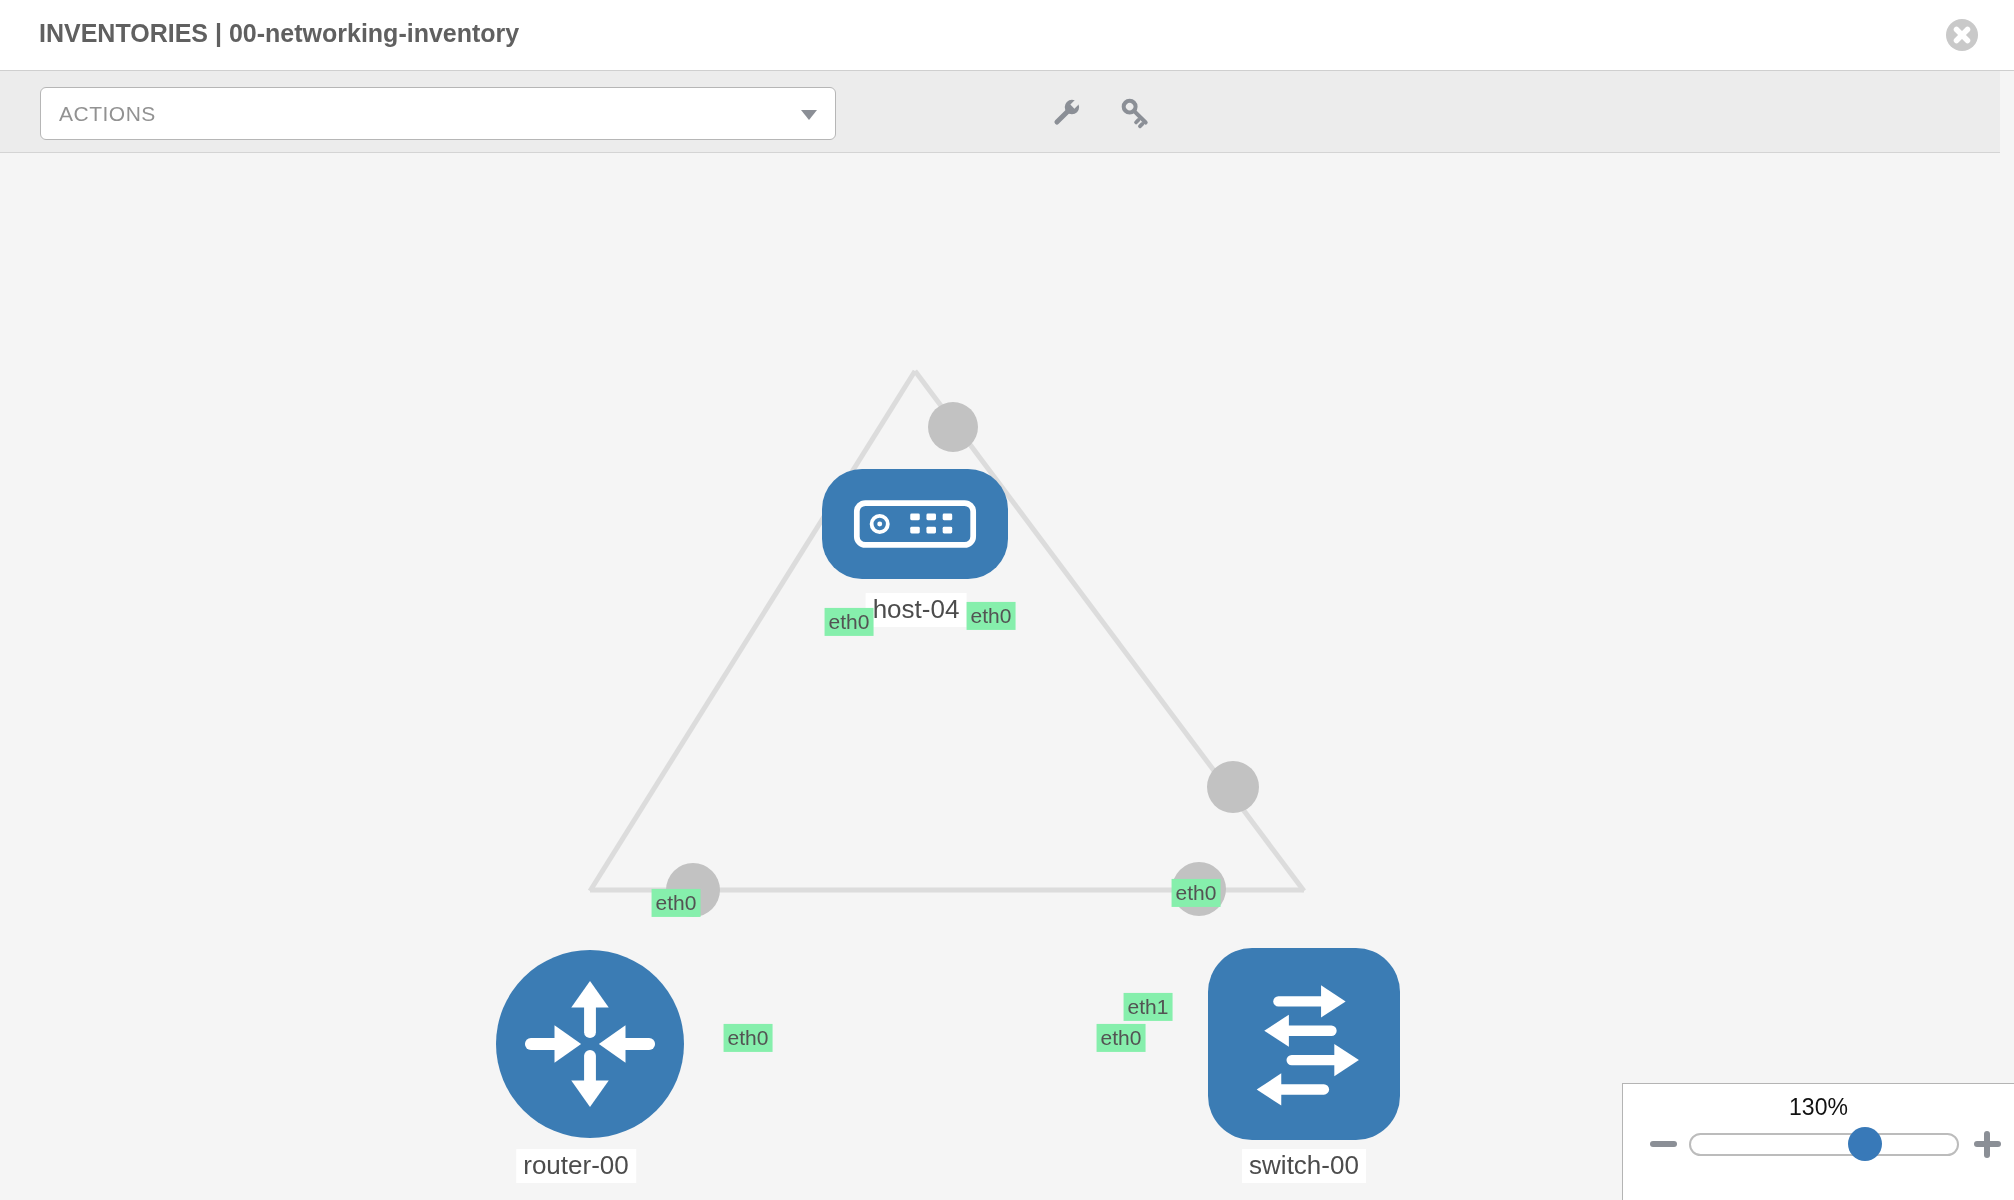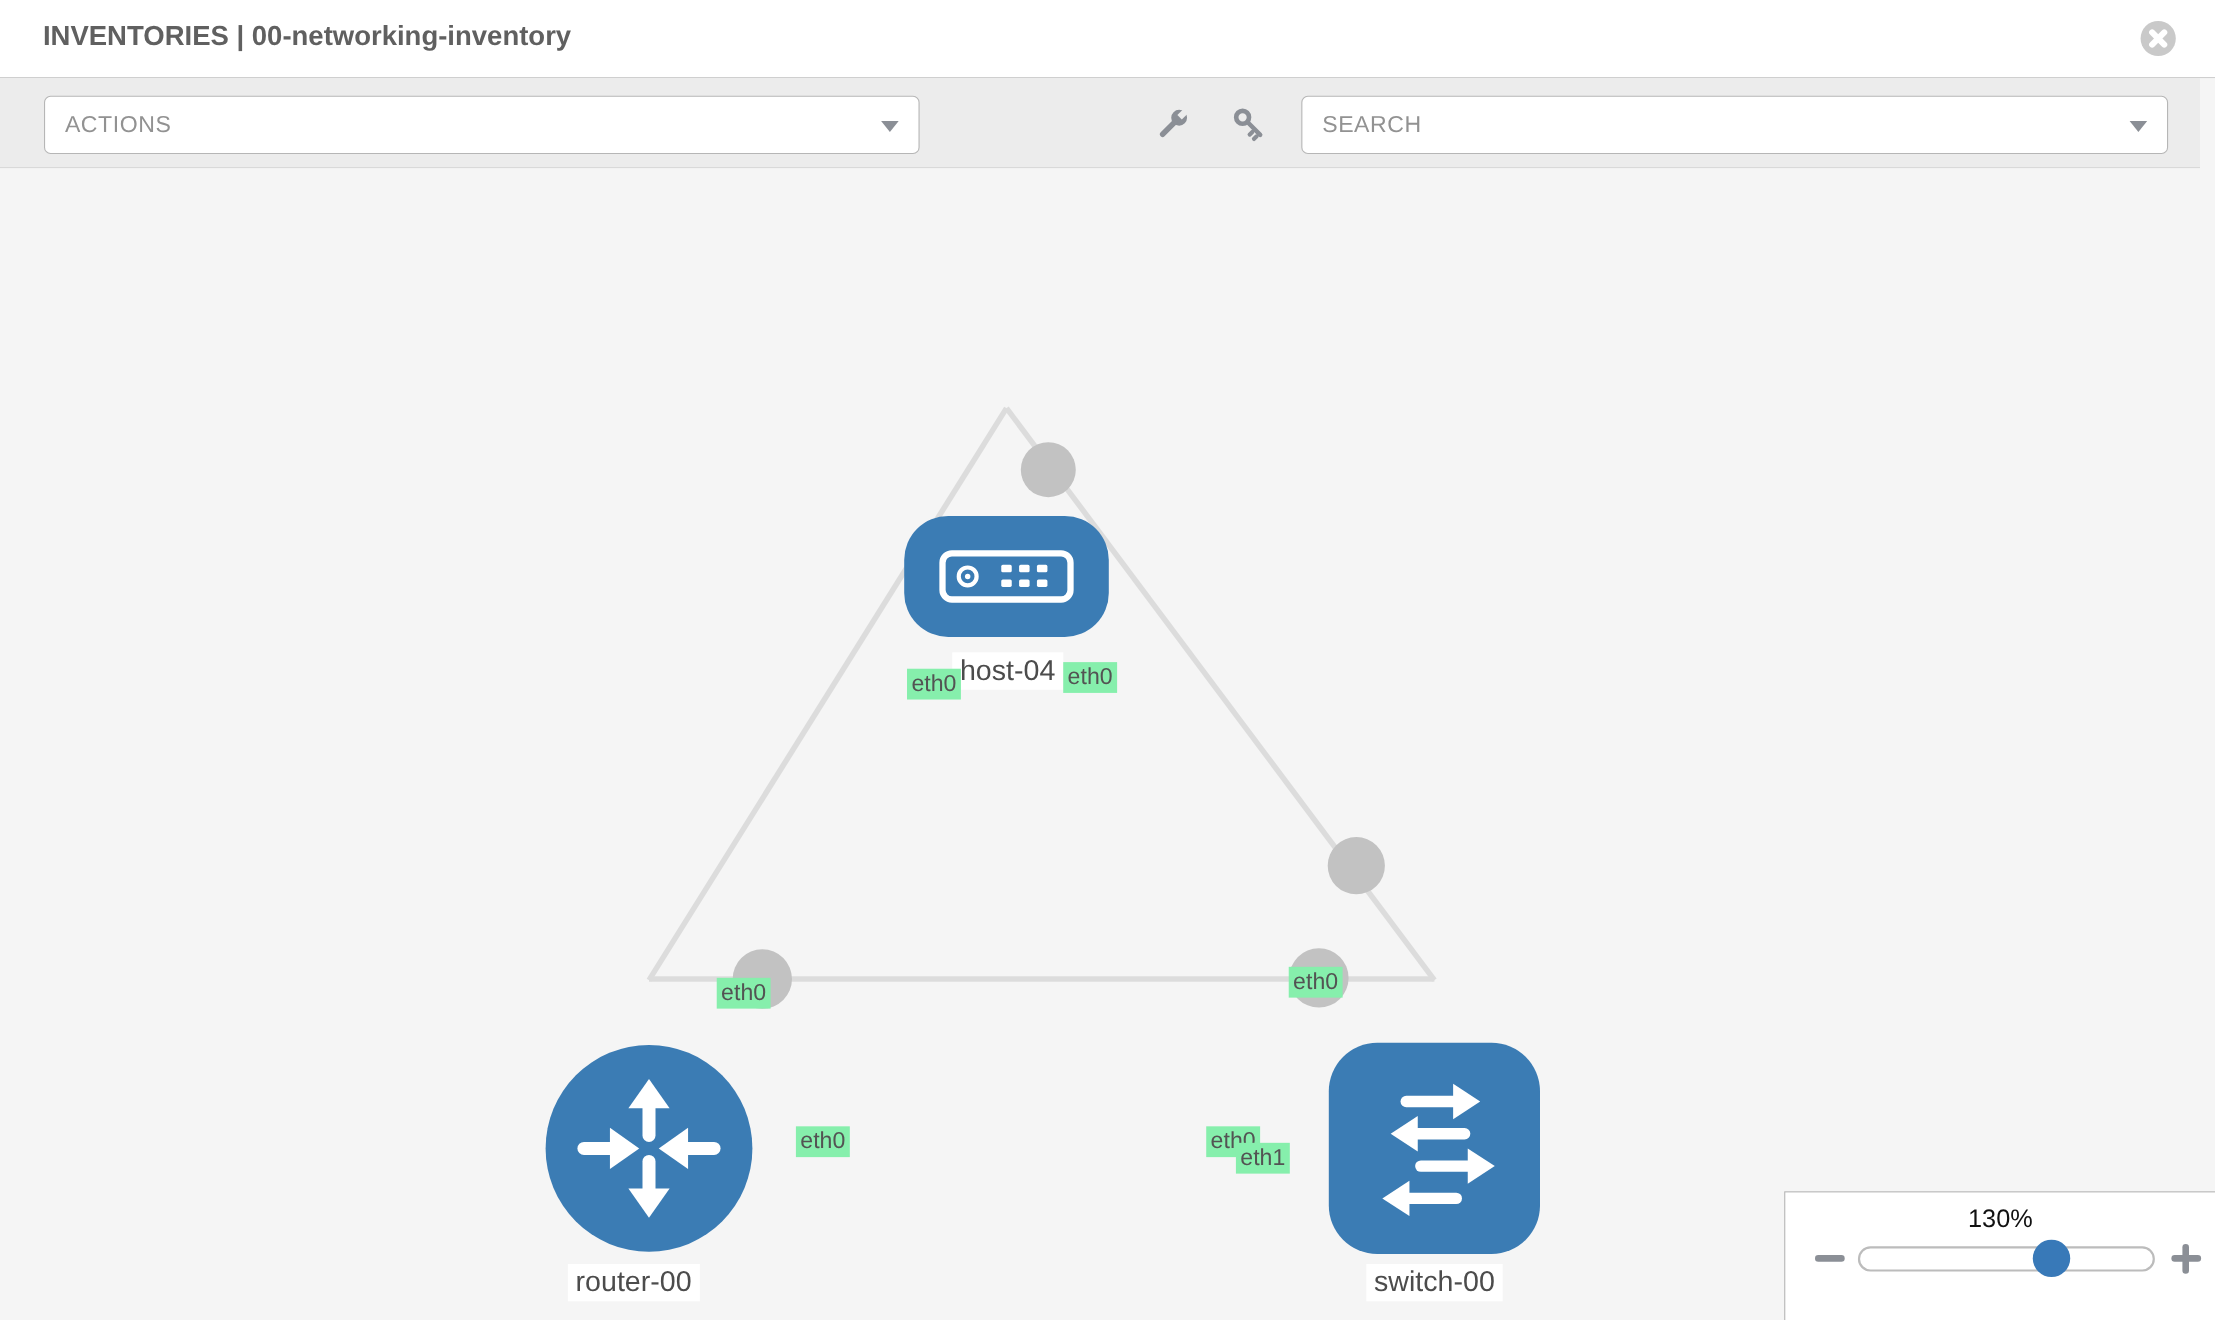--- a/index.html
+++ b/index.html
@@ -116,24 +116,20 @@
 
     <svg class="tool-icon key" viewBox="0 0 24 24">
       <g transform="rotate(-45 12 12)">
         <circle cx="12" cy="6" r="3.9" fill="none" stroke="#8b8f96" stroke-width="2.8"></circle>
         <rect x="10.7" y="9.4" width="2.7" height="13" rx="1.35" fill="#8b8f96"></rect>
         <rect x="6.4" y="15.2" width="4.6" height="2.5" rx="1.1" fill="#8b8f96"></rect>
         <rect x="6.4" y="18.9" width="4.6" height="2.5" rx="1.1" fill="#8b8f96"></rect>
       </g>
     </svg>
 
-    <div class="select-box search-box">
-      <span class="select-label">SEARCH</span>
-      <span class="caret"></span>
-    </div>
   </div>
 
   <div class="canvas">
 
     <svg class="net-svg" width="2014" height="1047" viewBox="0 153 2014 1047">
 
       <line x1="915" y1="371" x2="590" y2="891" stroke="#dcdcdc" stroke-width="5"></line>
       <line x1="915" y1="371" x2="1304" y2="891" stroke="#dcdcdc" stroke-width="5"></line>
       <line x1="590" y1="890" x2="1304" y2="890" stroke="#dcdcdc" stroke-width="5"></line>
 
@@ -190,21 +186,21 @@
     <div class="node-label" style="left:916px;top:457px;">host-04</div>
     <div class="node-label" style="left:576px;top:1013px;">router-00</div>
     <div class="node-label" style="left:1304px;top:1013px;">switch-00</div>
 
     <div class="if-label" style="left:849px;top:469px;">eth0</div>
     <div class="if-label" style="left:991px;top:463px;">eth0</div>
     <div class="if-label" style="left:676px;top:750px;">eth0</div>
     <div class="if-label" style="left:1196px;top:740px;">eth0</div>
     <div class="if-label" style="left:748px;top:885px;">eth0</div>
     <div class="if-label if-under" style="left:1121px;top:885px;">eth0</div>
-    <div class="if-label" style="left:1148px;top:900px;">eth1</div>
+    <div class="if-label" style="left:1148px;top:854px;">eth1</div>
   </div>
 
   <div class="zoom-panel">
     <div class="zoom-percent">130%</div>
     <div class="zoom-minus"></div>
     <div class="zoom-track"></div>
     <div class="zoom-thumb"></div>
     <div class="zoom-plus"></div>
   </div>
 

